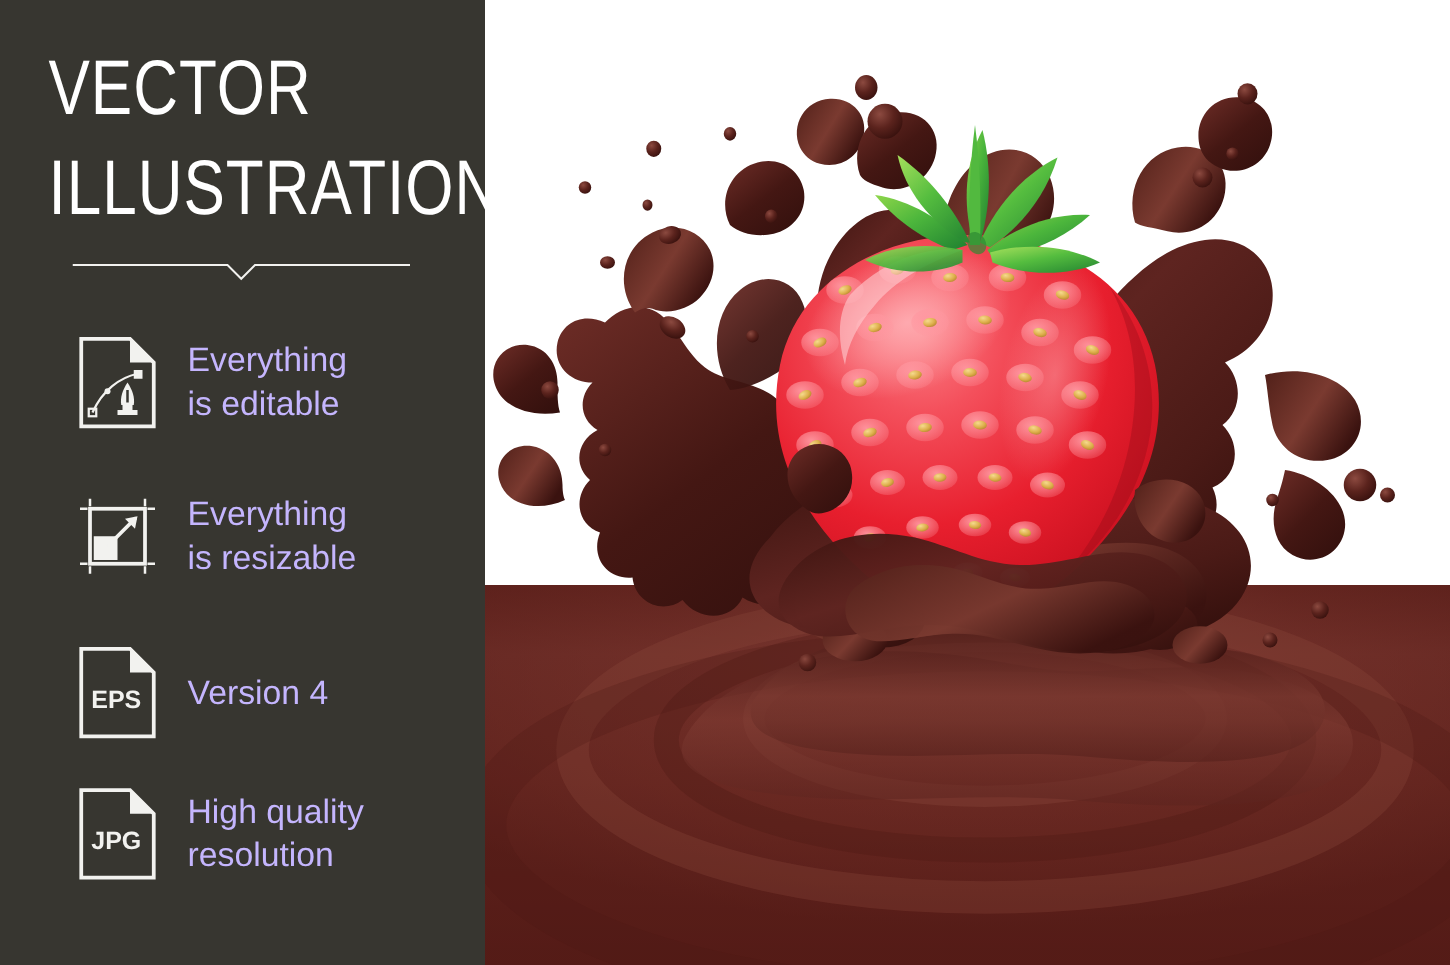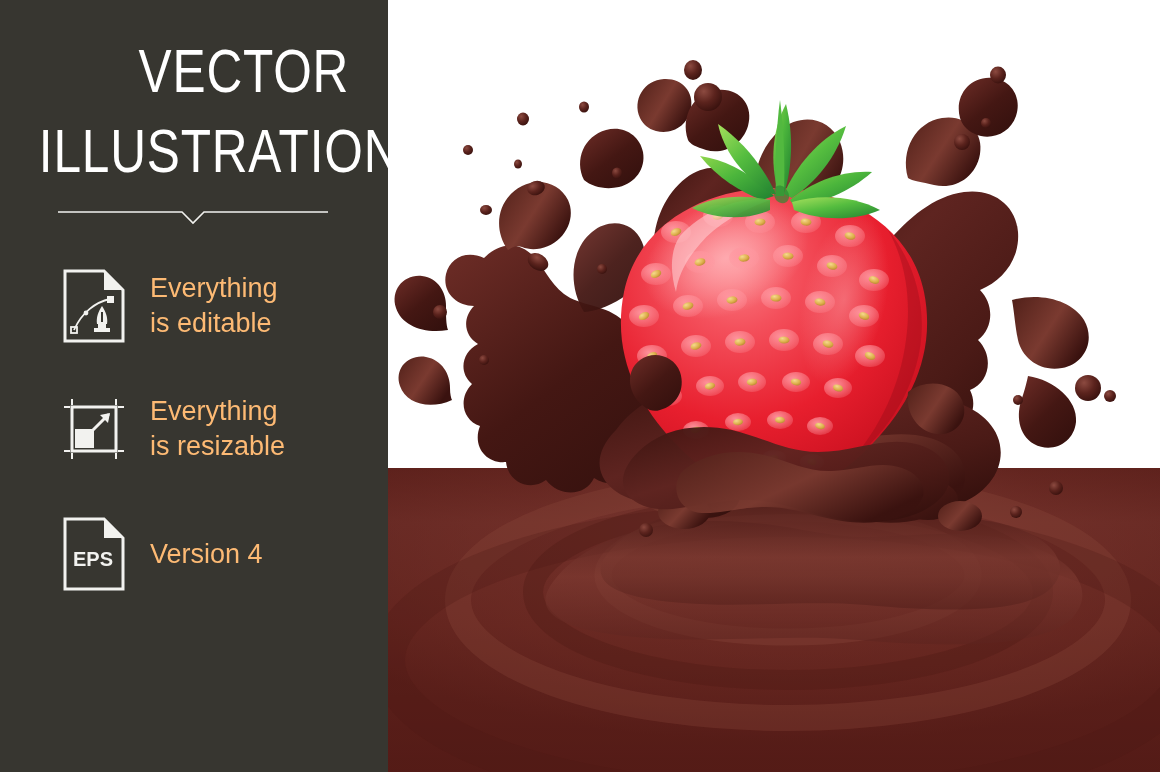--- a/index.html
+++ b/index.html
@@ -22,21 +22,21 @@
     left: 0; top: 0;
     width: 388px;
     height: 772px;
     background: #373630;
     z-index: 40;
   }
   .title-block {
     position: absolute;
     left: 0; top: 40px;
     width: 388px;
-    text-align: right;
+    text-align: left;
   }
   .title-line {
     color: #ffffff;
     font-weight: 400;
     letter-spacing: 1px;
     line-height: 1.0;
     white-space: nowrap;
   }
   .title-line.l1 {
     font-size: 62px;
@@ -66,21 +66,21 @@
     gap: 24px;
   }
   .feature .icon-box {
     width: 64px;
     height: 76px;
     flex: 0 0 64px;
     display: block;
     text-align: right;
   }
   .feature .feat-text {
-    color: #fdba74;
+    color: #c4b5fd;
     font-size: 27px;
     line-height: 1.28;
     font-weight: 400;
     white-space: pre-line;
   }
   #feature-0 { top: 268px; }
   #feature-1 { top: 391px; }
   #feature-2 { top: 516px; }
   #feature-3 { top: 629px; }
 
@@ -499,15 +499,26 @@
       <span class="icon-box">
         <svg width="64" height="76" viewBox="0 0 64 76">
           <path d="M3,3 L42,3 L61,22 L61,73 L3,73 Z" fill="none" stroke="#f2f2ef" stroke-width="3"></path>
           <path d="M42,3 L42,22 L61,22 Z" fill="#f2f2ef"></path>
           <text x="31" y="50" text-anchor="middle" fill="#f2f2ef" font-family="Liberation Sans, sans-serif" font-size="20" font-weight="bold">EPS</text>
         </svg>
       </span>
       <span class="feat-text">Version 4</span>
     </div>
 
+    <div class="feature" id="feature-3">
+      <span class="icon-box">
+        <svg width="64" height="76" viewBox="0 0 64 76">
+          <path d="M3,3 L42,3 L61,22 L61,73 L3,73 Z" fill="none" stroke="#f2f2ef" stroke-width="3"></path>
+          <path d="M42,3 L42,22 L61,22 Z" fill="#f2f2ef"></path>
+          <text x="31" y="50" text-anchor="middle" fill="#f2f2ef" font-family="Liberation Sans, sans-serif" font-size="20" font-weight="bold">JPG</text>
+        </svg>
+      </span>
+      <span class="feat-text">High quality
+resolution</span>
+    </div>
 
   </div>
 </div>
 
 </body></html>

